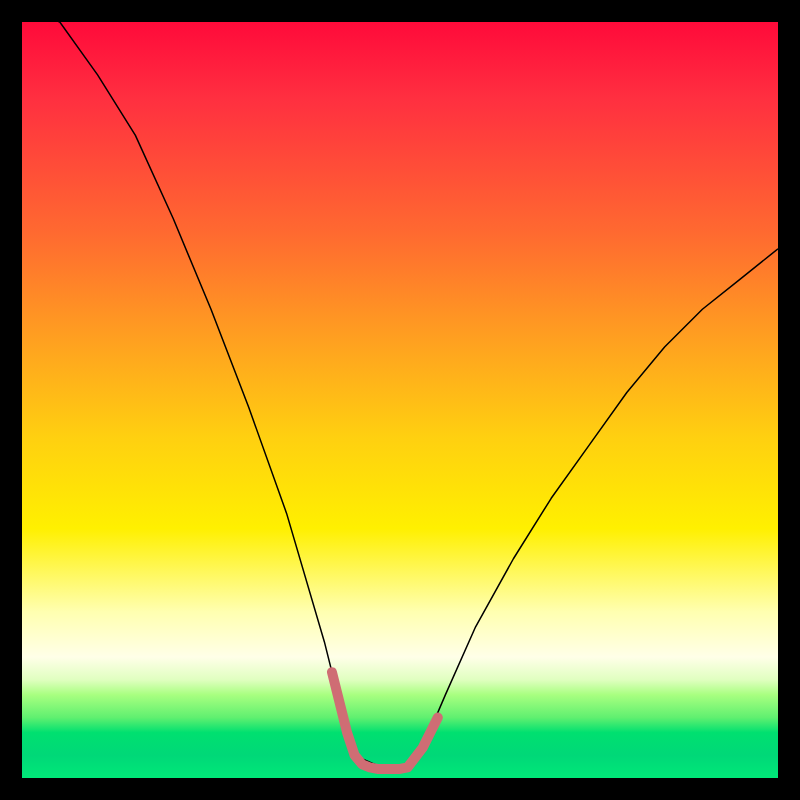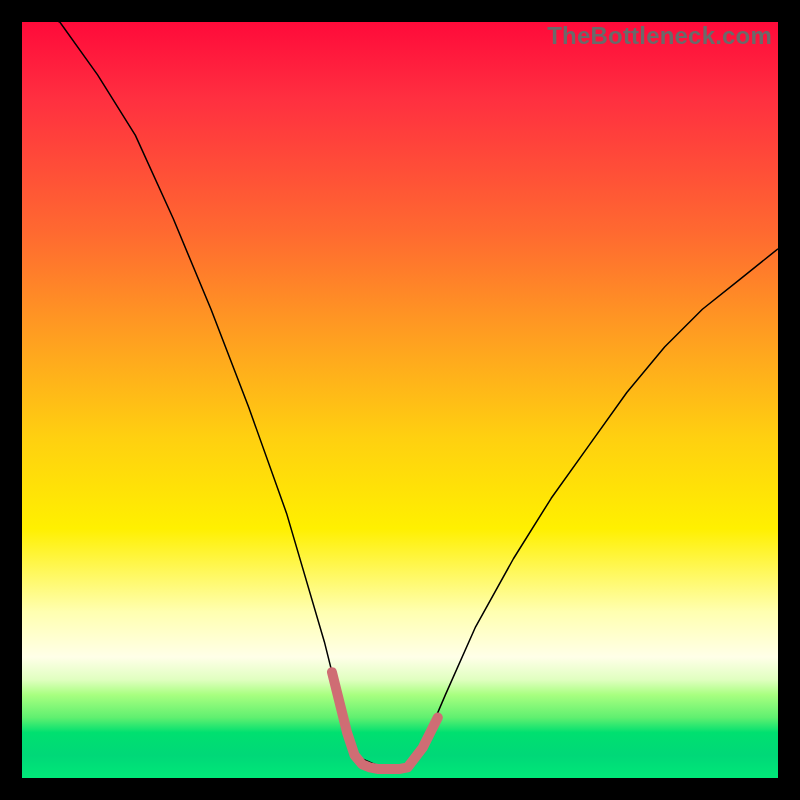--- a/index.html
+++ b/index.html
@@ -73,15 +73,14 @@
 <div class="outer">
 
   <div class="plot">
     <div class="gradient-bg"></div>
     <svg class="curve-layer" viewBox="0 0 756 756" preserveAspectRatio="none">
       <g id="series-group">
           <path d="M0.00 -15.12 L37.80 0.00 L75.60 52.92 L113.40 113.40 L151.20 196.56 L189.00 287.28 L226.80 385.56 L264.60 491.40 L302.40 619.92 L309.96 650.16 L317.52 680.40 L325.08 710.64 L332.64 733.32 L362.88 746.93 L370.44 746.93 L378.00 746.93 L385.56 745.42 L400.68 725.76 L423.36 672.84 L453.60 604.80 L491.40 536.76 L529.20 476.28 L567.00 423.36 L604.80 370.44 L642.60 325.08 L680.40 287.28 L718.20 257.04 L756.00 226.80" fill="none" stroke="#000000" stroke-width="1.5" stroke-linecap="butt" stroke-linejoin="round"></path>
           <path d="M309.96 650.16 L317.52 680.40 L325.08 710.64 L332.64 733.32 L340.20 742.39 L347.76 745.42 L355.32 746.93 L362.88 746.93 L370.44 746.93 L378.00 746.93 L385.56 745.42 L400.68 725.76 L415.80 695.52" fill="none" stroke="#cf6d74" stroke-width="10" stroke-linecap="round" stroke-linejoin="round"></path>
         </g>
     </svg>
-    <div class="watermark">TheBottleneck.com</div>
   </div>
 </div>
 
 </body></html>

